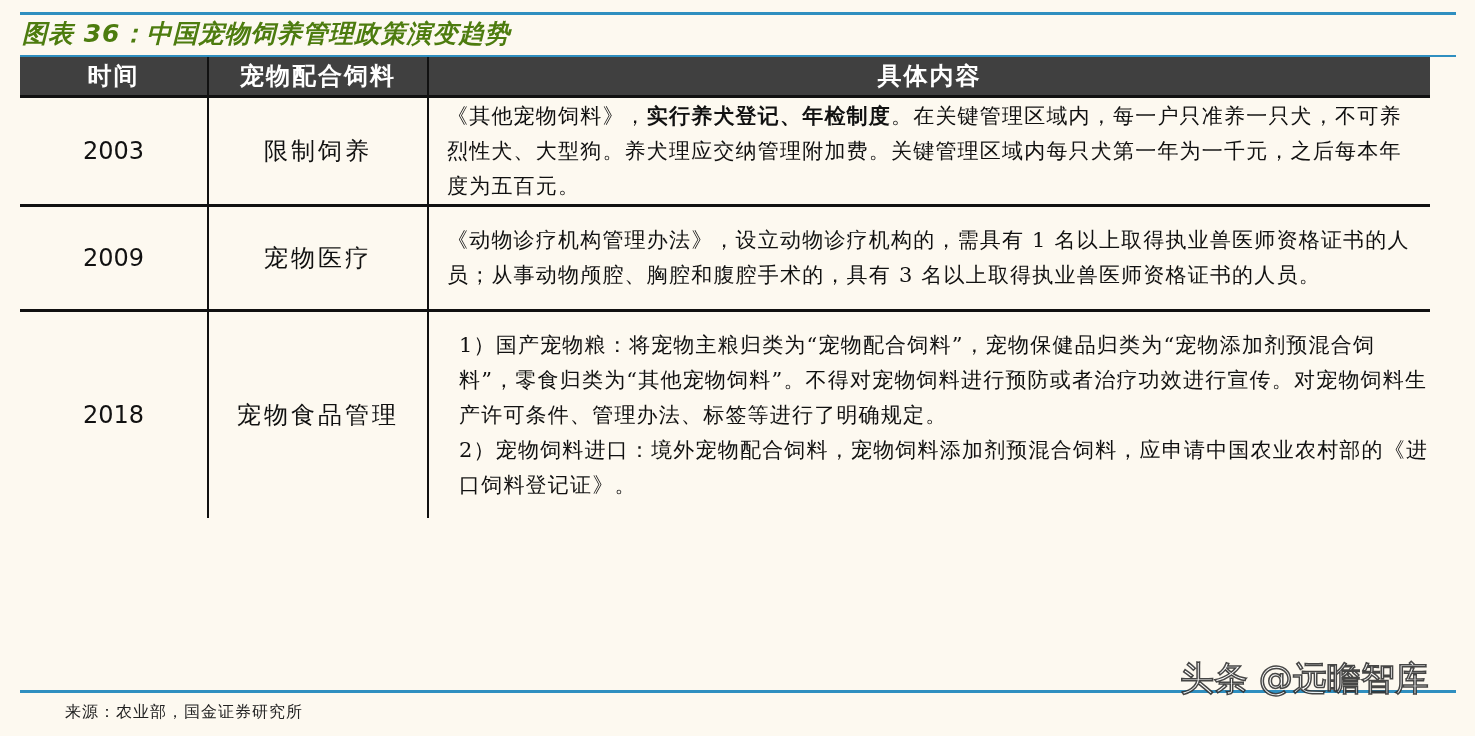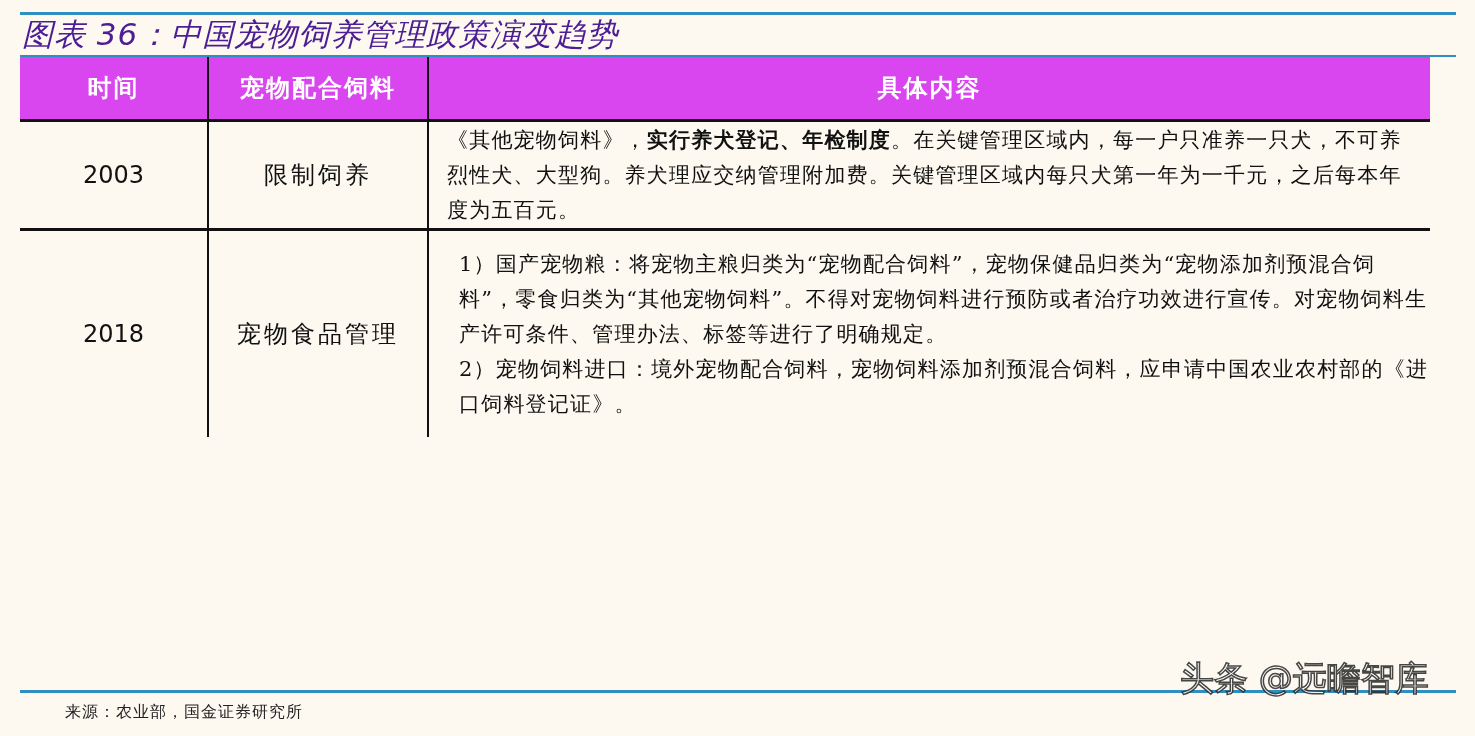--- a/index.html
+++ b/index.html
@@ -9,34 +9,34 @@
     font-family:"DejaVu Sans", "Liberation Sans", sans-serif;
     color:#111;
     position:relative;
   }
   .rule-top {
     position:absolute; left:20px; top:12px; width:1436px; height:3px;
     background:#2f8fc0;
   }
   .title {
     position:absolute; left:22px; top:16px; height:36px; line-height:36px;
-    font-size:31px; font-weight:normal; font-style:italic; color:#4c1d95;
+    font-size:25px; font-weight:bold; font-style:italic; color:#4d7c0f;
     letter-spacing:1px;
   }
   .rule-under-title {
     position:absolute; left:20px; top:55px; width:1436px; height:2px;
     background:#2f8fc0;
   }
   table.policy {
     position:absolute; left:20px; top:57px;
     width:1410px; border-collapse:collapse; table-layout:fixed;
   }
   table.policy th {
-    background:#d946ef; color:#fff; font-weight:bold;
-    font-size:24px; height:38px; padding:12px; text-align:center;
+    background:#404040; color:#fff; font-weight:bold;
+    font-size:24px; height:38px; padding:0; text-align:center;
     border-left:2px solid #111; border-bottom:3px solid #111;
     letter-spacing:2px;
   }
   table.policy th:first-child { border-left:none; }
   table.policy td {
     border-left:2px solid #111; border-bottom:3px solid #111;
     vertical-align:middle; padding:0;
   }
   table.policy td:first-child { border-left:none; }
   td.year {
@@ -94,20 +94,27 @@
       <th>宠物配合饲料</th>
       <th>具体内容</th>
     </tr>
   </thead>
   <tbody>
     <tr class="r2">
       <td class="year">2003</td>
       <td class="dir">限制饲养</td>
       <td class="content"><span>《其他宠物饲料》，</span><b>实行养犬登记、年检制度</b><span>。在关键管理区域内，每一户只准养一只犬，不可养烈性犬、大型狗。养犬理应交纳管理附加费。关键管理区域内每只犬第一年为一千元，之后每本年度为五百元。</span></td>
     </tr>
+    <tr class="r4">
+      <td class="year">2009</td>
+      <td class="dir">宠物医疗</td>
+      <td class="content">
+        <span>《动物诊疗机构管理办法》，设立动物诊疗机构的，需具有 1 名以上取得执业兽医师资格证书的人员；从事动物颅腔、胸腔和腹腔手术的，具有 3 名以上取得执业兽医师资格证书的人员。</span>
+      </td>
+    </tr>
     <tr class="r5">
       <td class="year">2018</td>
       <td class="dir">宠物食品管理</td>
       <td class="content overflow">
         <span class="para">1）国产宠物粮：将宠物主粮归类为“宠物配合饲料”，宠物保健品归类为“宠物添加剂预混合饲料”，零食归类为“其他宠物饲料”。不得对宠物饲料进行预防或者治疗功效进行宣传。对宠物饲料生产许可条件、管理办法、标签等进行了明确规定。</span>
         <span class="para">2）宠物饲料进口：境外宠物配合饲料，宠物饲料添加剂预混合饲料，应申请中国农业农村部的《进口饲料登记证》。</span>
       </td>
     </tr>
   </tbody>
 </table>

